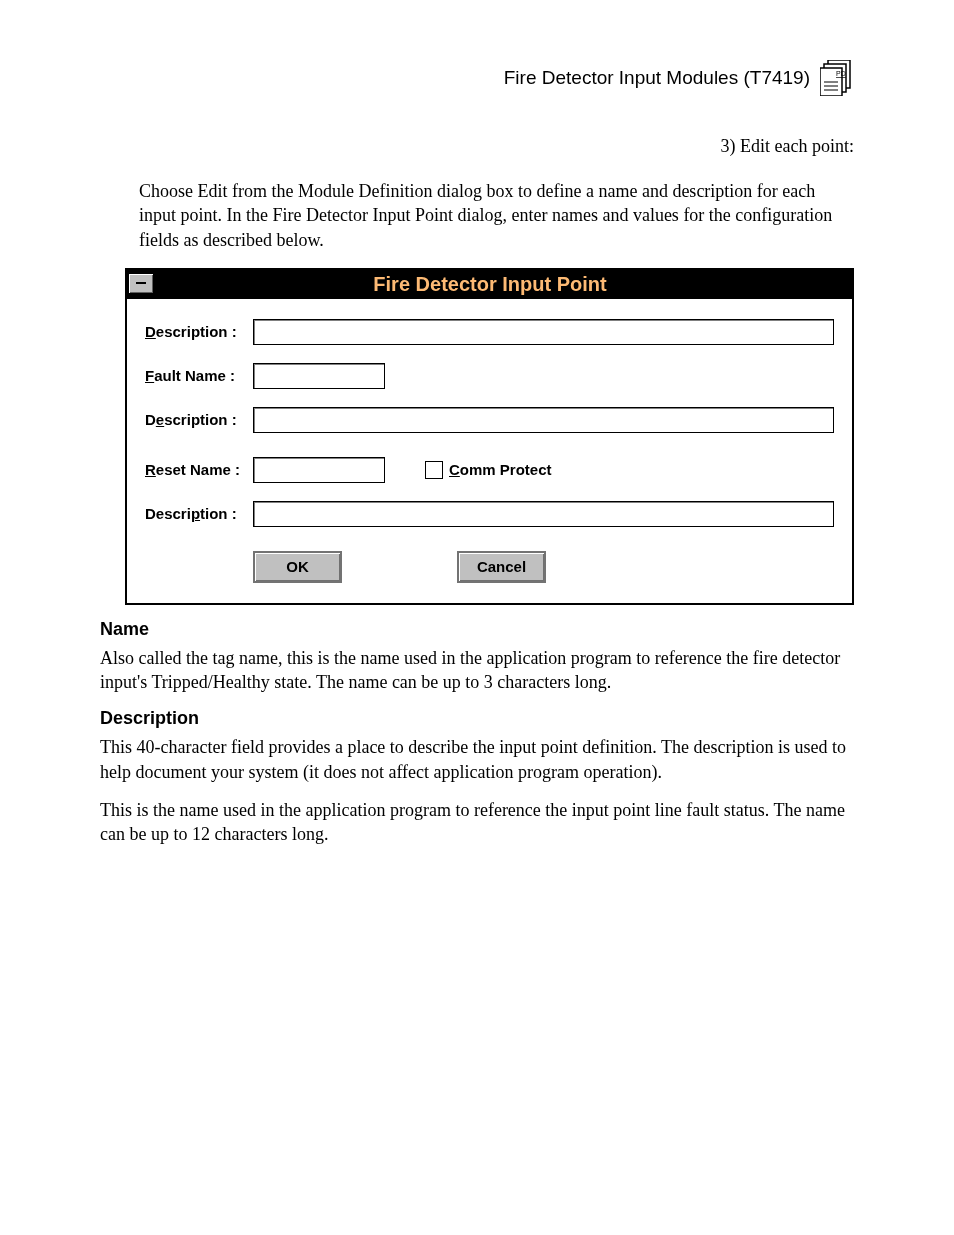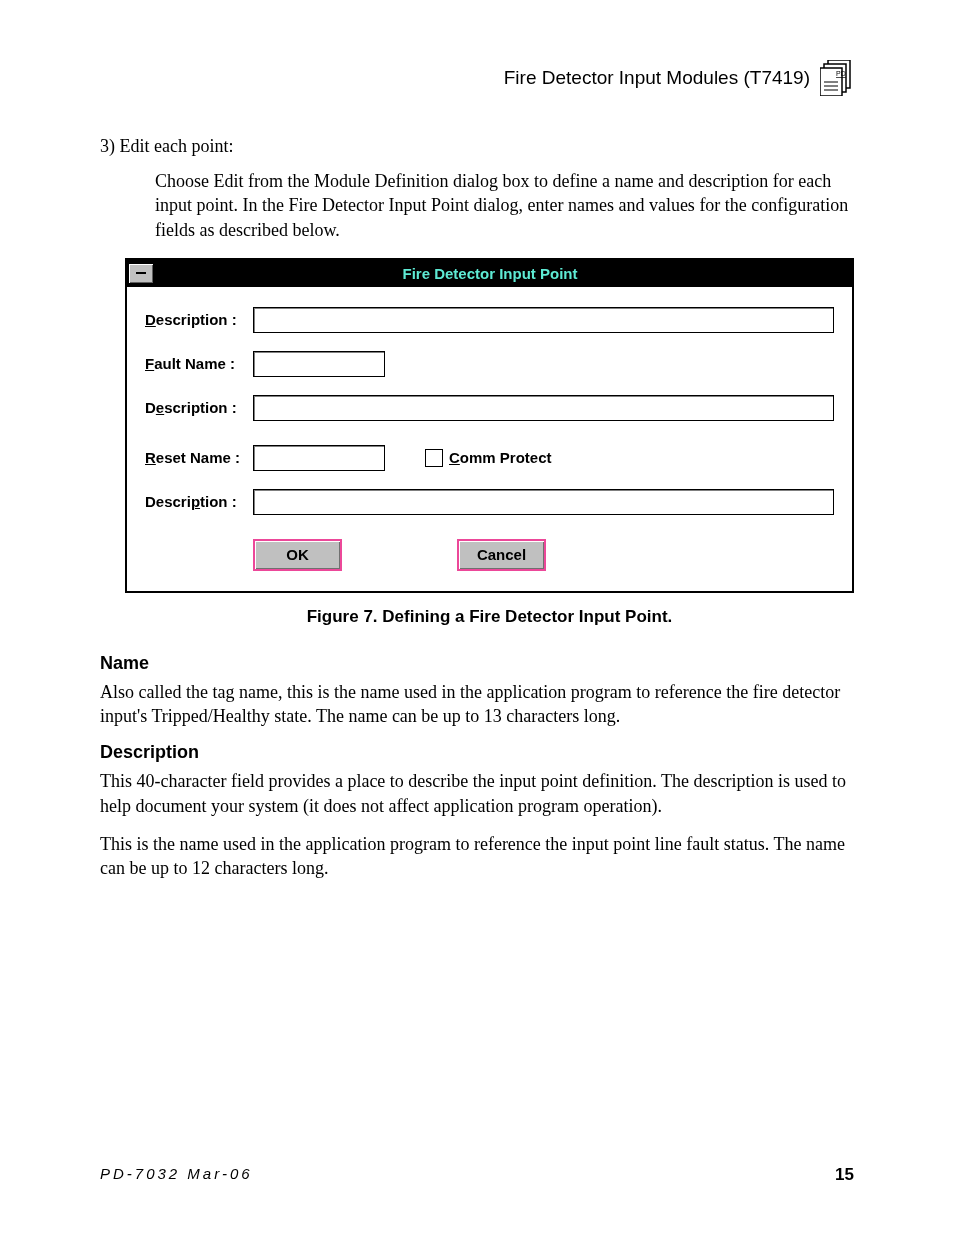--- a/index.html
+++ b/index.html
@@ -28,44 +28,44 @@
     }
     .header-icon {
       width: 34px;
       height: 36px;
       position: relative;
     }
     .body-text {
       margin-left: 25px;
     }
     .step-heading {
-      margin-bottom: 12px;
+      margin-bottom: 22px;
       margin-left: -25px;
+      text-align: right;
     }
     .step-text {
-      margin-left: 30px;
+      margin-left: 14px;
       margin-bottom: 16px;
       line-height: 1.35;
     }
     .dialog-box {
       border: 2px solid #000;
       margin: 6px 0 14px 0;
       background: #fff;
     }
     .dialog-title {
       background: #000;
-      color: #5eead4;
-      font-family: Arial, sans-serif;
-      font-weight: bold;
-      font-size: 15px;
+      color: #fdba74;
+      font-family: Arial, sans-serif;
+      font-weight: bold;
+      font-size: 20px;
       text-align: center;
       padding: 3px 0;
       position: relative;
       display: flex;
-      align-items: center;
     }
     .control-icon {
       width: 24px;
       height: 19px;
       background: #c0c0c0;
       border: 1px solid #000;
       display: flex;
       align-items: center;
       justify-content: center;
       box-shadow: inset 1px 1px 0 #fff, inset -1px -1px 0 #606060;
@@ -125,21 +125,21 @@
       justify-content: flex-start;
       gap: 115px;
       margin-top: 24px;
       margin-left: 108px;
       margin-bottom: 4px;
     }
     .dlg-button {
       width: 85px;
       height: 28px;
       background: #c0c0c0;
-      border: 2px solid #ec4899;
+      border: 2px solid #737373;
       box-shadow: inset 1px 1px 0 #fff, inset -1px -1px 0 #707070;
       font-family: Arial, sans-serif;
       font-weight: bold;
       font-size: 15px;
       display: flex;
       align-items: center;
       justify-content: center;
       cursor: pointer;
     }
     .figure-caption {
@@ -241,30 +241,25 @@
 
 
         <div class="button-row">
           <div class="dlg-button">OK</div>
           <div class="dlg-button">Cancel</div>
         </div>
 
       </div>
     </div>
 
-    <div class="figure-caption">Figure 7.  Defining a Fire Detector Input Point.</div>
 
     <div style="margin-left:-25px">
       <div class="section-heading">Name</div>
-      <div class="section-text">Also called the tag name, this is the name used in the application program to reference the fire detector input's Tripped/Healthy state.  The name can be up to 13 characters long.</div>
+      <div class="section-text">Also called the tag name, this is the name used in the application program to reference the fire detector input's Tripped/Healthy state.  The name can be up to 3 characters long.</div>
 
       <div class="section-heading">Description</div>
       <div class="section-text">This 40-character field provides a place to describe the input point definition.  The description is used to help document your system (it does not affect application program operation).</div>
 
       <div class="section-text">This is the name used in the application program to reference the input point line fault status.  The name can be up to 12 characters long.</div>
     </div>
   </div>
 
-  <div class="footer">
-    <span class="footer-left">PD-7032 Mar-06</span>
-    <span class="footer-right">15</span>
-  </div>
 </div>
 
 </body></html>

